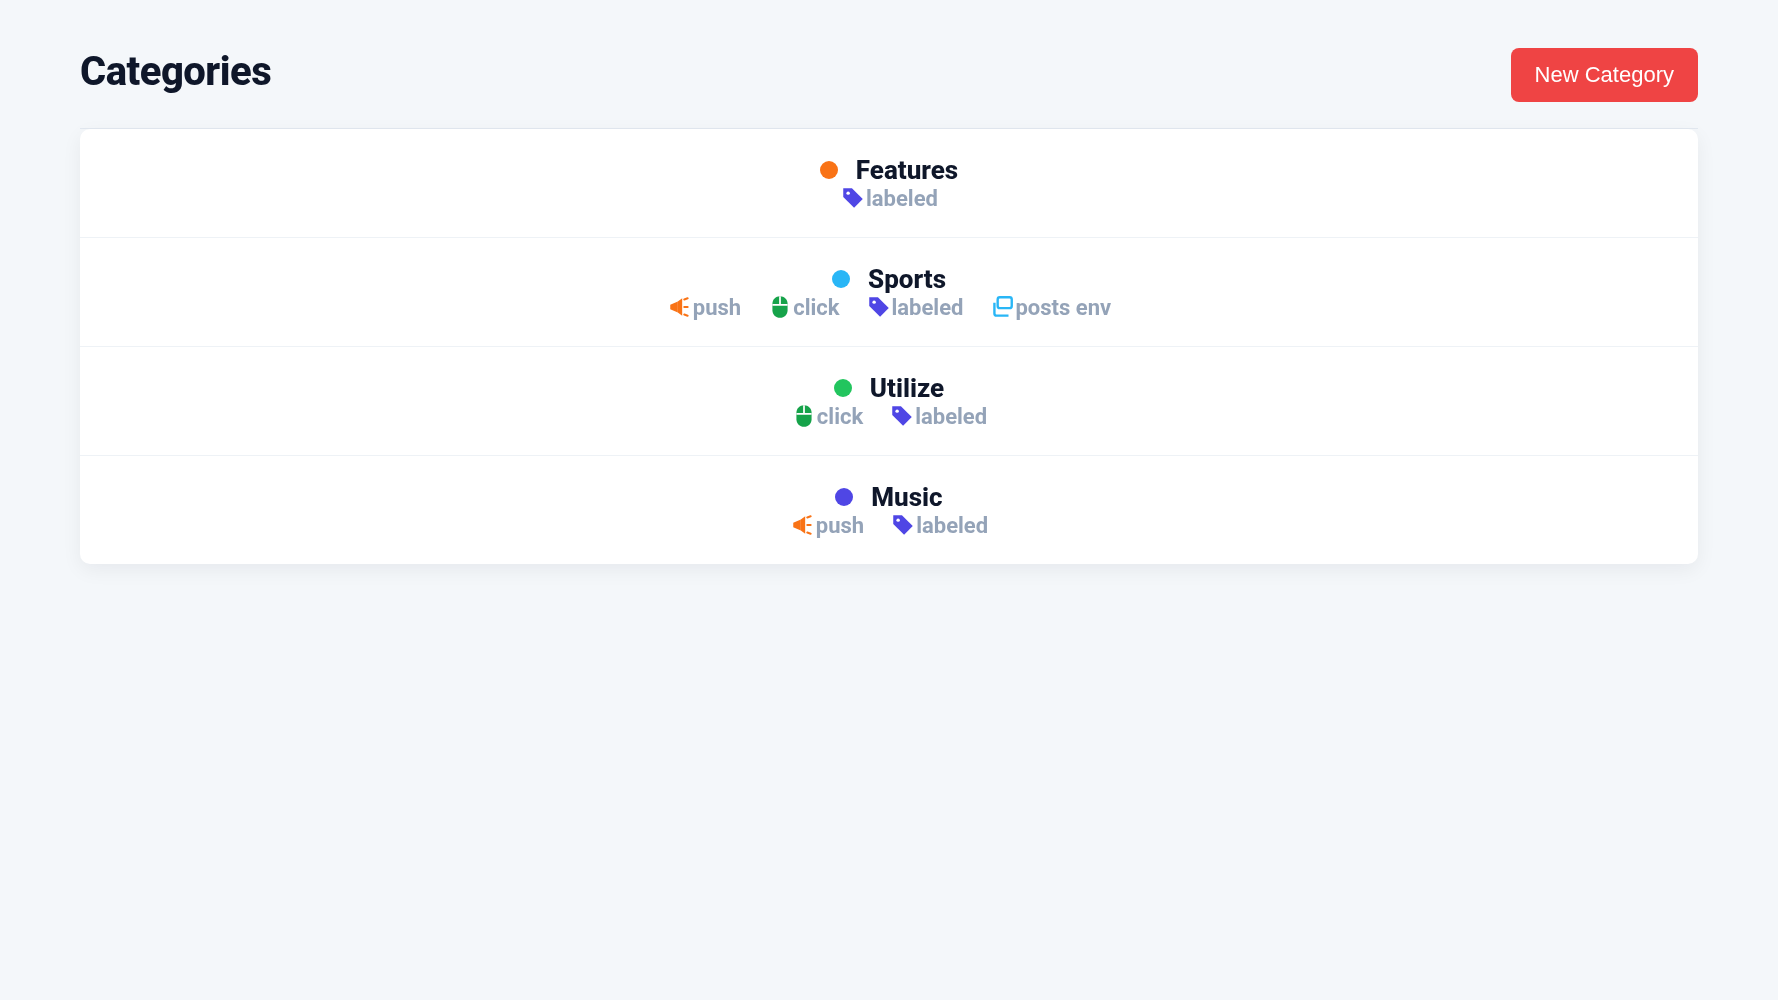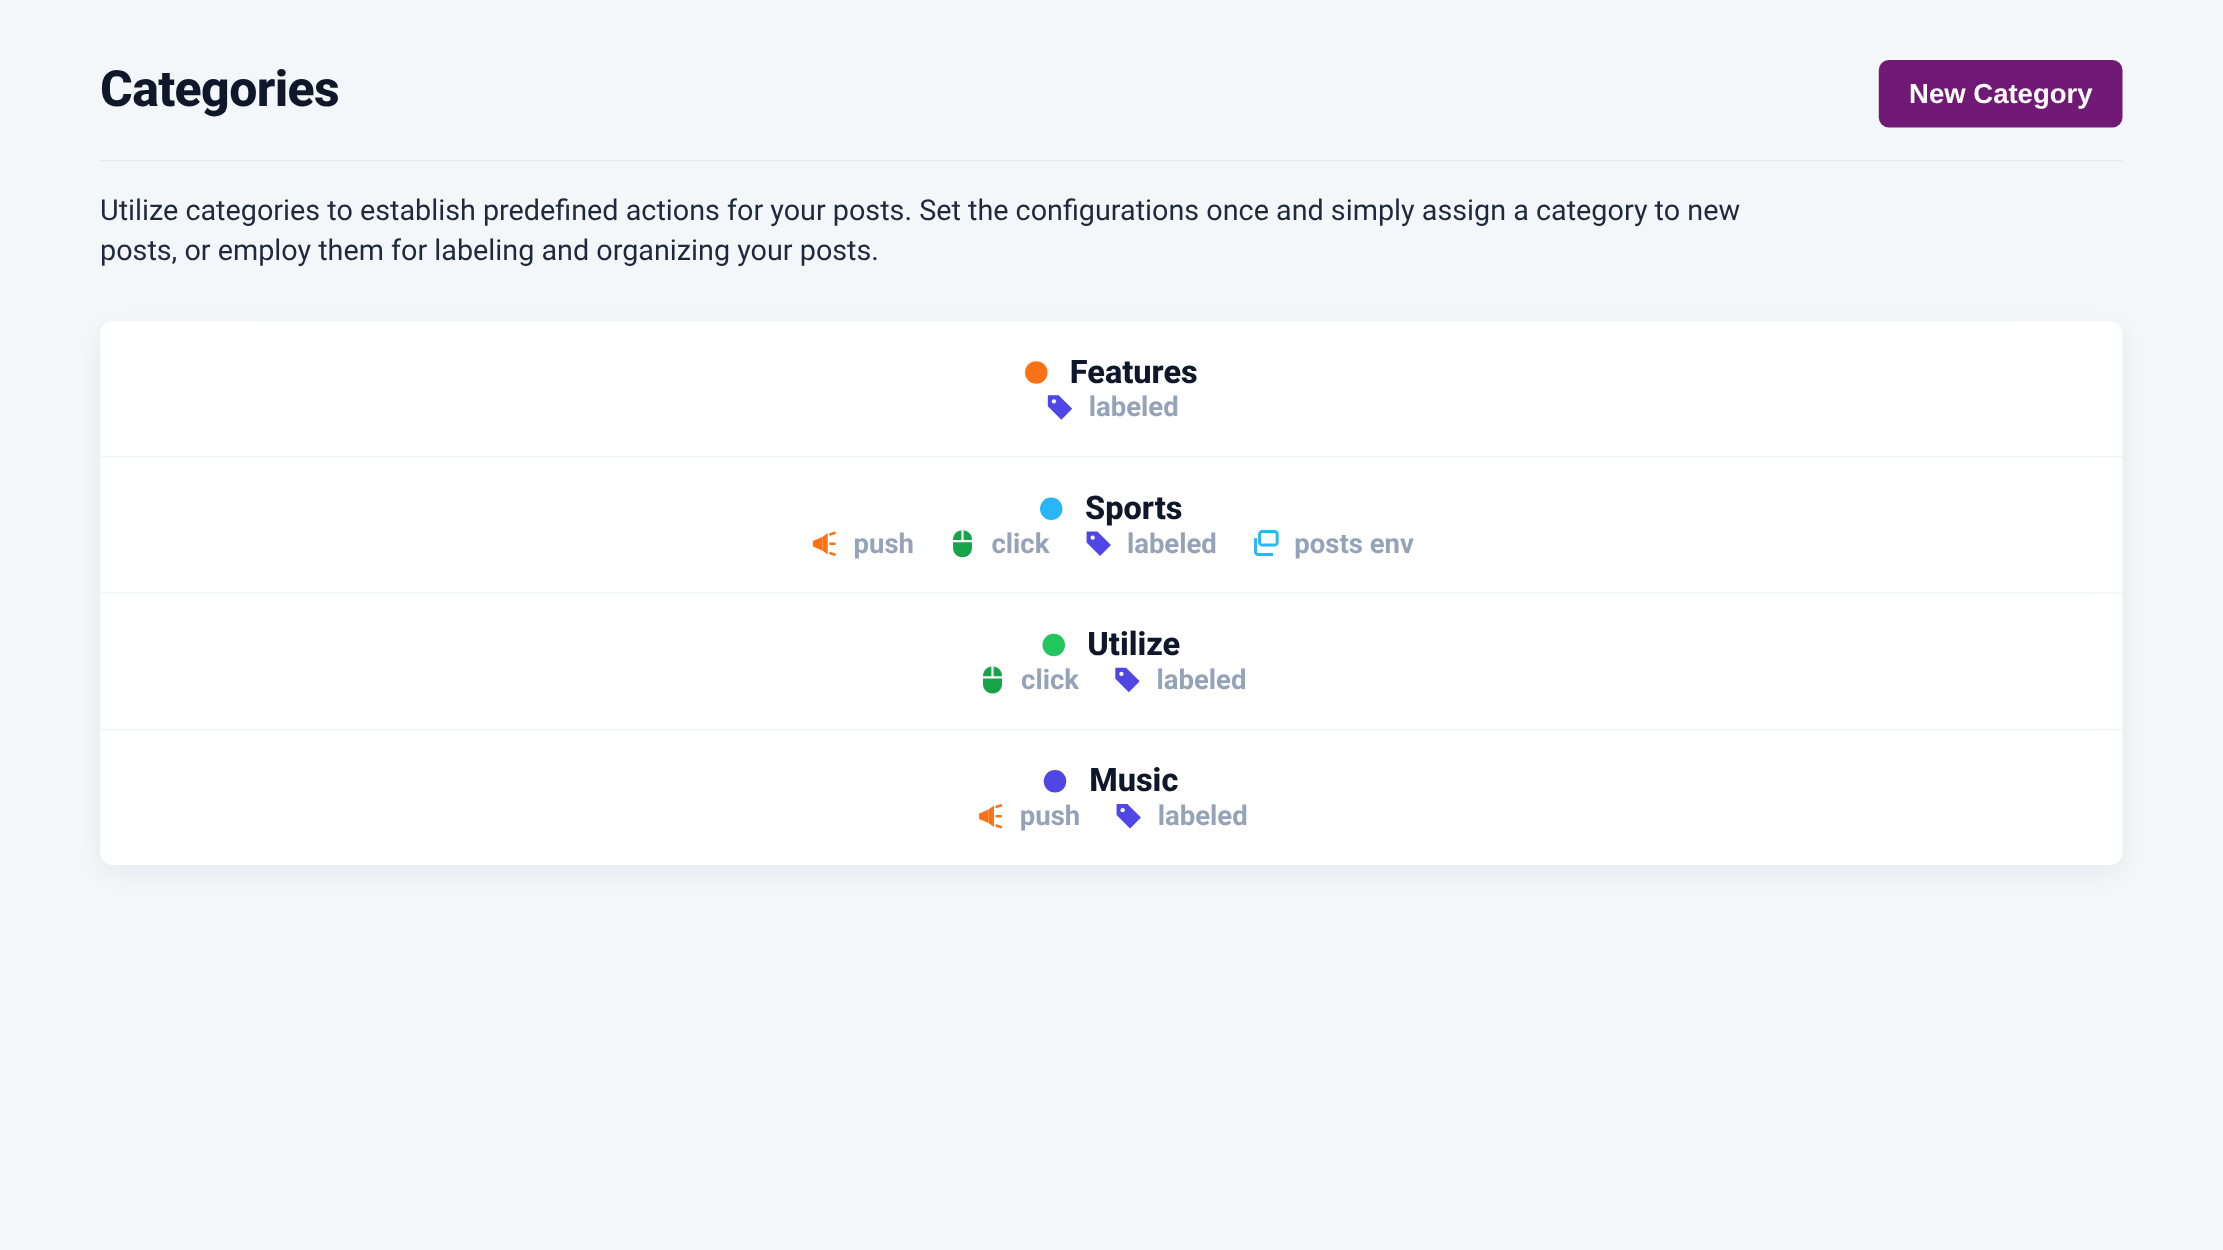--- a/index.html
+++ b/index.html
@@ -21,27 +21,27 @@
   padding-bottom: 26px;
   border-bottom: 1px solid #e2e8f0;
 }
 .page-title {
   font-size: 40px;
   font-weight: 800;
   letter-spacing: -0.5px;
   color: #0f172a;
 }
 .btn-primary {
-  background: #701a75;
+  background: #ef4444;
   color: #fff;
   border: none;
   border-radius: 8px;
   padding: 14px 24px;
   font-size: 22px;
-  font-weight: 700;
+  font-weight: 400;
   cursor: pointer;
 }
 .description {
   font-size: 23px;
   line-height: 1.4;
   color: #1e293b;
   margin-top: 24px;
   margin-bottom: 40px;
   max-width: 1320px;
 }
@@ -77,21 +77,20 @@
   color: #0f172a;
 }
 .tags {
   display: flex;
   align-items: center;
   gap: 26px;
 }
 .tag {
   display: flex;
   align-items: center;
-  gap: 10px;
 }
 .tag-label {
   font-size: 22px;
   font-weight: 700;
   color: #94a3b8;
 }
 .icon {
   width: 26px;
   height: 26px;
   display: inline-flex;
@@ -102,21 +101,20 @@
 </style>
 </head>
 <body>
 
 <div class="page">
   <div class="header">
     <h1 class="page-title">Categories</h1>
     <button class="btn-primary">New Category</button>
   </div>
 
-  <p class="description">Utilize categories to establish predefined actions for your posts. Set the configurations once and simply assign a category to new posts, or employ them for labeling and organizing your posts.</p>
 
   <div class="list" id="category-list">
       <div class="row">
         <div class="left">
           <span class="dot" style="background: rgb(249, 115, 22);"></span>
           <span class="cat-name">Features</span>
         </div>
         <div class="tags">
           <span class="tag">
             <span class="icon" style="color: rgb(79, 70, 229);">

